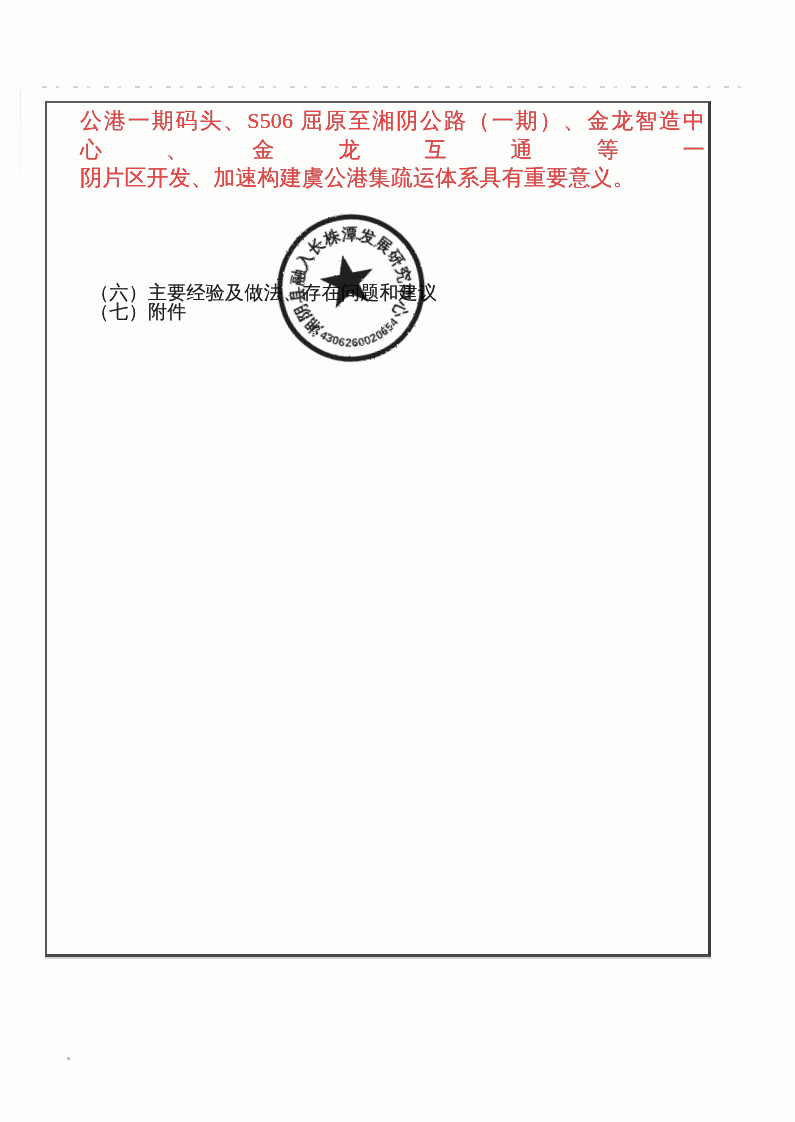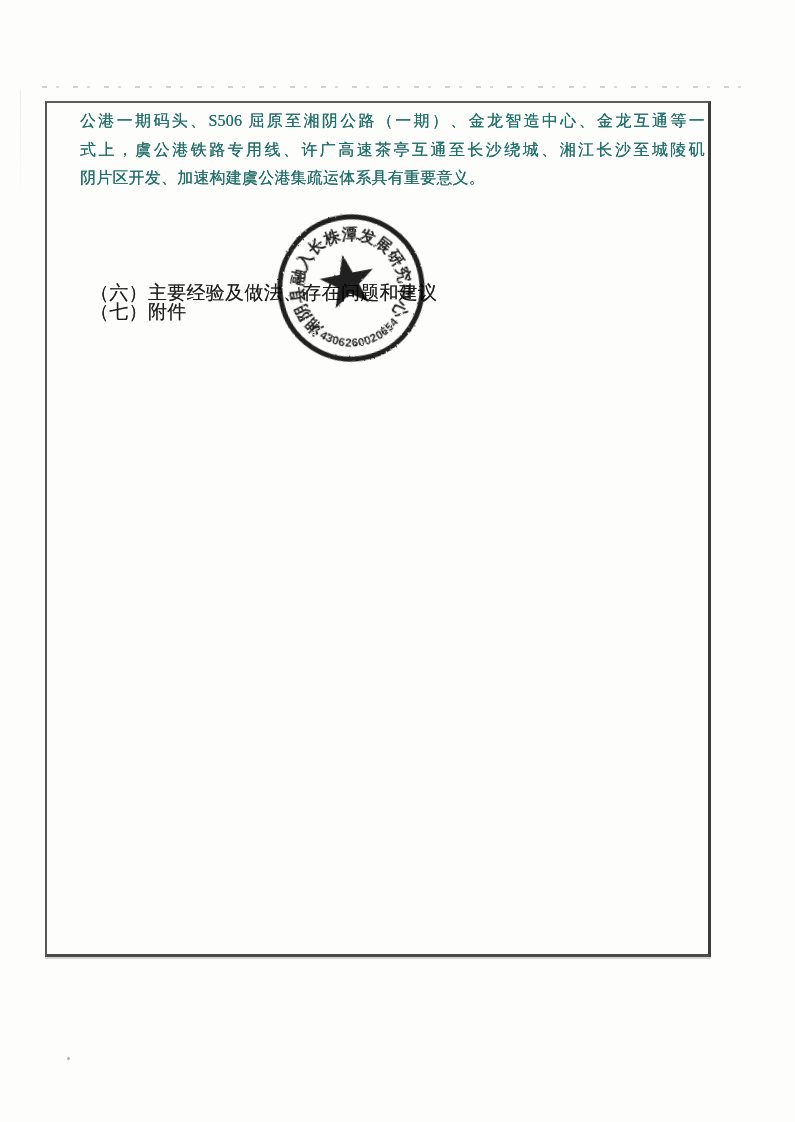--- a/index.html
+++ b/index.html
@@ -31,21 +31,21 @@
     box-sizing:border-box;
     border-top:2px solid #5d5d5d;
     border-left:2px solid #565656;
     border-right:3px solid #3c3c3c;
     border-bottom:3px solid #4a4a4a;
     box-shadow:0 2px 0 rgba(90,90,90,.25);
     background:transparent;
   }
   .body-paragraph{
     position:absolute;left:33px;top:4px;width:625px;
-    font-size:16px;line-height:28.6px;color:#0f766e;
+    font-size:22px;line-height:28.6px;color:#ef4444;
     letter-spacing:.2px;
     text-shadow:0 0 .5px rgba(20,20,20,.65);
   }
   .para-line{text-align:justify;text-align-last:justify;}
   .para-line.last{text-align:justify;text-align-last:left;}
   .section-heading{
     position:absolute;left:43px;
     font-size:19px;line-height:28px;color:#1e1e1e;
     letter-spacing:.3px;white-space:nowrap;
     text-shadow:0 0 .5px rgba(20,20,20,.65);
@@ -74,21 +74,20 @@
 <div>
 
   <div class="scan-dashes"></div>
   <div class="edge-smudge"></div>
   <div class="scan-dot"></div>
 
   <div class="content-box">
 
     <div class="body-paragraph">
       <div class="para-line">公港一期码头、S506 屈原至湘阴公路（一期）、金龙智造中心、金龙互通等一</div>
-      <div class="para-line">式上，虞公港铁路专用线、许广高速茶亭互通至长沙绕城、湘江长沙至城陵矶</div>
       <div class="para-line last">阴片区开发、加速构建虞公港集疏运体系具有重要意义。</div>
     </div>
 
     <div class="section-heading section-six">（六）主要经验及做法、存在问题和建议</div>
     <div class="section-heading section-seven">（七）附件</div>
 
   </div>
 
   <div class="official-seal">
     <svg viewBox="0 0 160 152" width="160" height="152" xmlns="http://www.w3.org/2000/svg">

